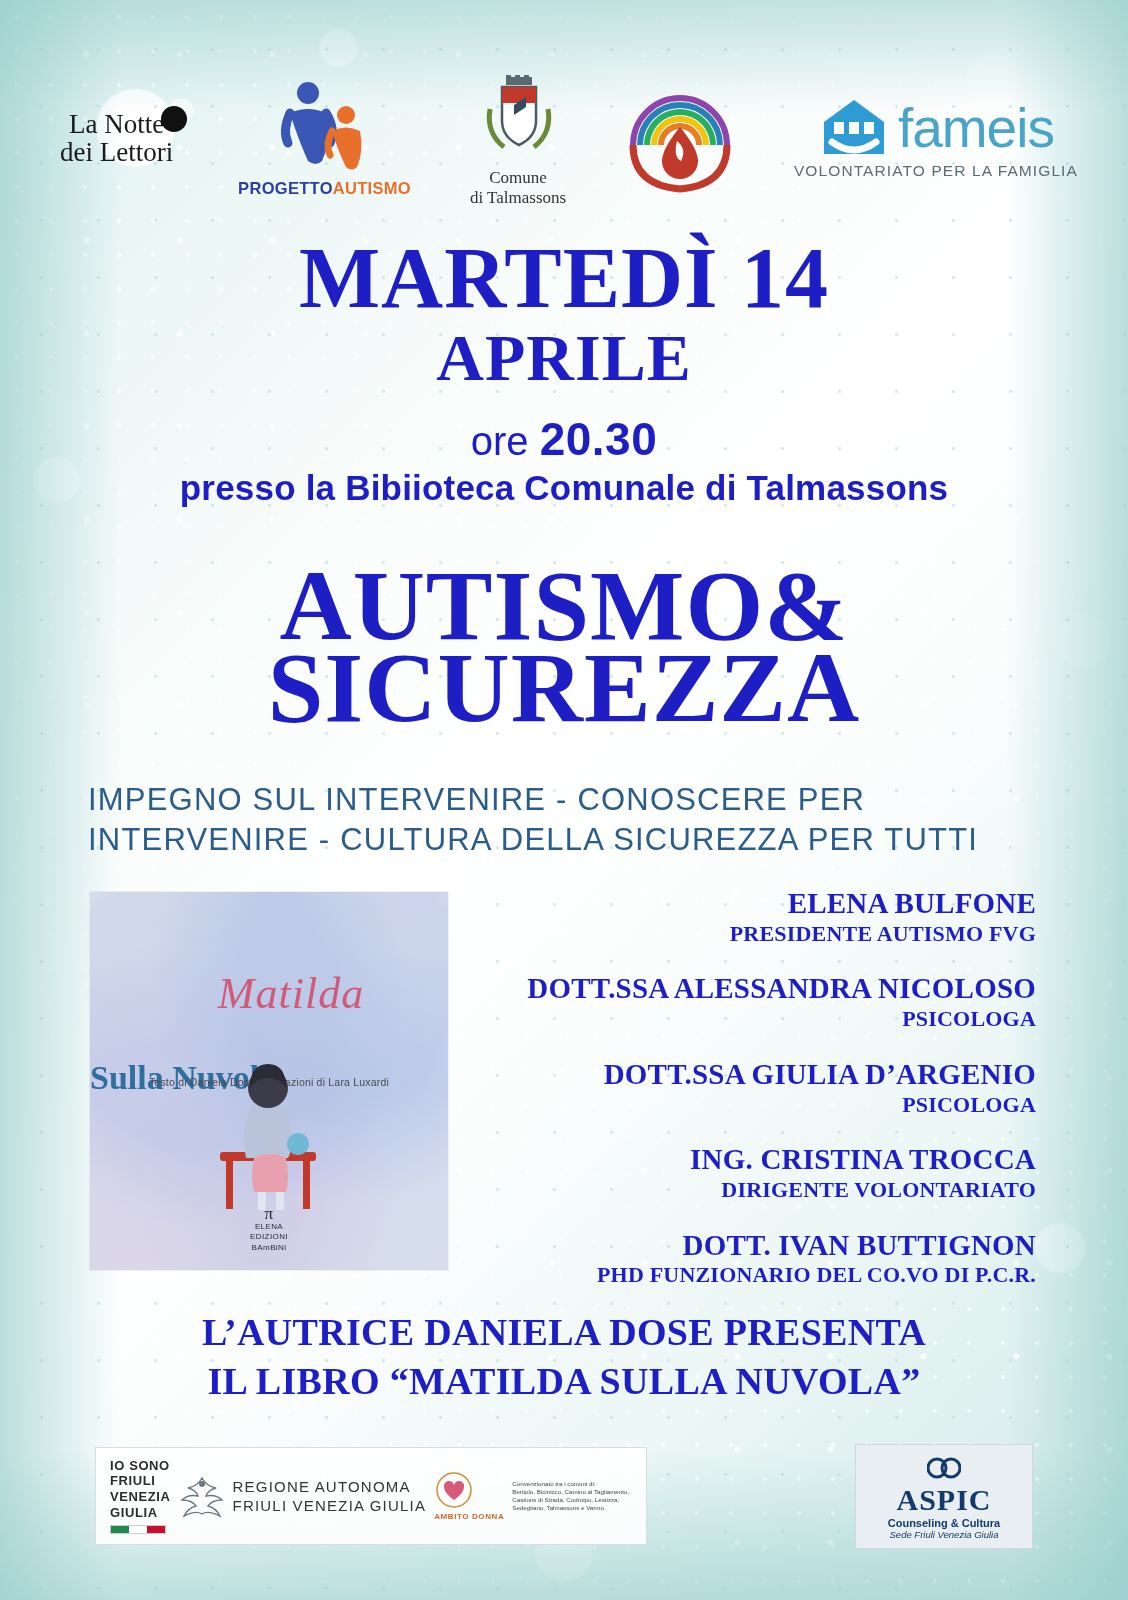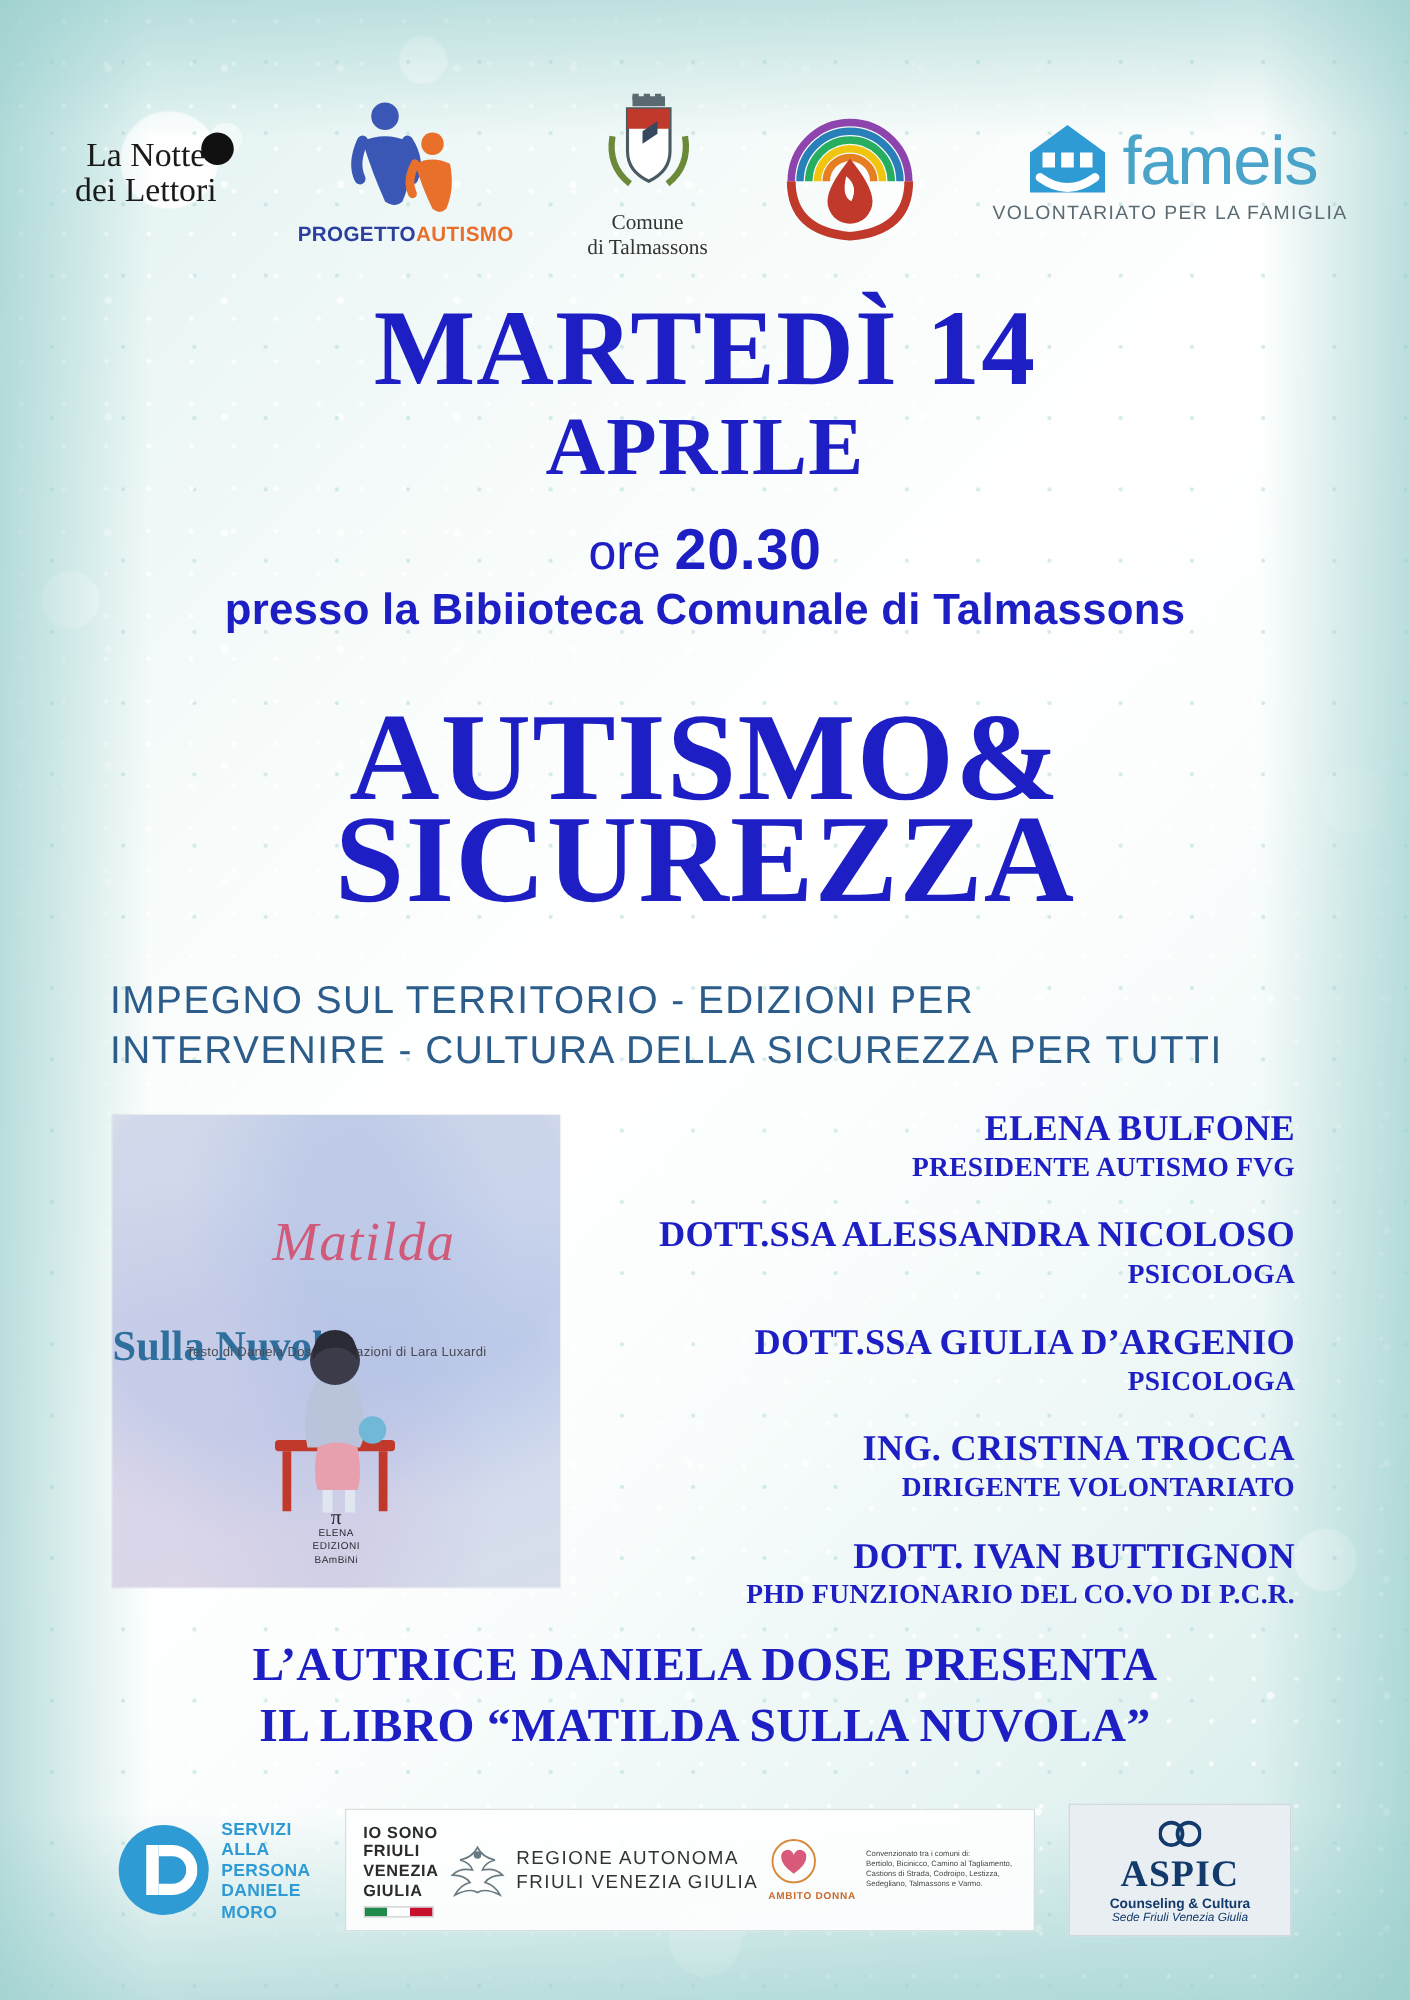--- a/index.html
+++ b/index.html
@@ -509,21 +509,21 @@
     <div class="time-line">
       <span>ore</span>
       <b>20.30</b>
     </div>
     <div class="venue-line">presso la Bibiioteca Comunale di Talmassons</div>
 
     <div class="title1">AUTISMO&amp;</div>
     <div class="title2">SICUREZZA</div>
 
     <div class="subtitle">
-      <div>IMPEGNO SUL TERRITORIO - EDIZIONI PER</div>
+      <div>IMPEGNO SUL INTERVENIRE - CONOSCERE PER</div>
       <div class="l2">INTERVENIRE - CULTURA DELLA SICUREZZA PER TUTTI</div>
     </div>
 
     <div class="book">
       <div class="matilda">Matilda</div>
       <div class="sulla">Sulla Nuvola</div>
       <div class="credits">Testo di Daniela Dose   Illustrazioni di Lara Luxardi</div>
       <svg class="girl" viewBox="0 0 120 170">
         <rect x="10" y="104" width="96" height="9" rx="3" fill="#c0392b"></rect>
         <rect x="16" y="113" width="7" height="48" fill="#c0392b"></rect>
@@ -567,30 +567,20 @@
       </div>
     </div>
 
     <div class="presents">
       <div>L’AUTRICE DANIELA DOSE PRESENTA</div>
       <div>IL LIBRO “MATILDA SULLA NUVOLA”</div>
     </div>
 
     <div class="footer">
 
-      <div class="moro-wrap">
-        <div class="moro-circle"></div>
-        <div class="moro-text">
-          <div>SERVIZI</div>
-          <div>ALLA</div>
-          <div>PERSONA</div>
-          <div>DANIELE</div>
-          <div>MORO</div>
-        </div>
-      </div>
 
       <div class="regione-box">
         <div>
           <div class="io-sono">
             <div>IO SONO</div>
             <div>FRIULI</div>
             <div>VENEZIA</div>
             <div>GIULIA</div>
           </div>
           <div class="flagbar"></div>

